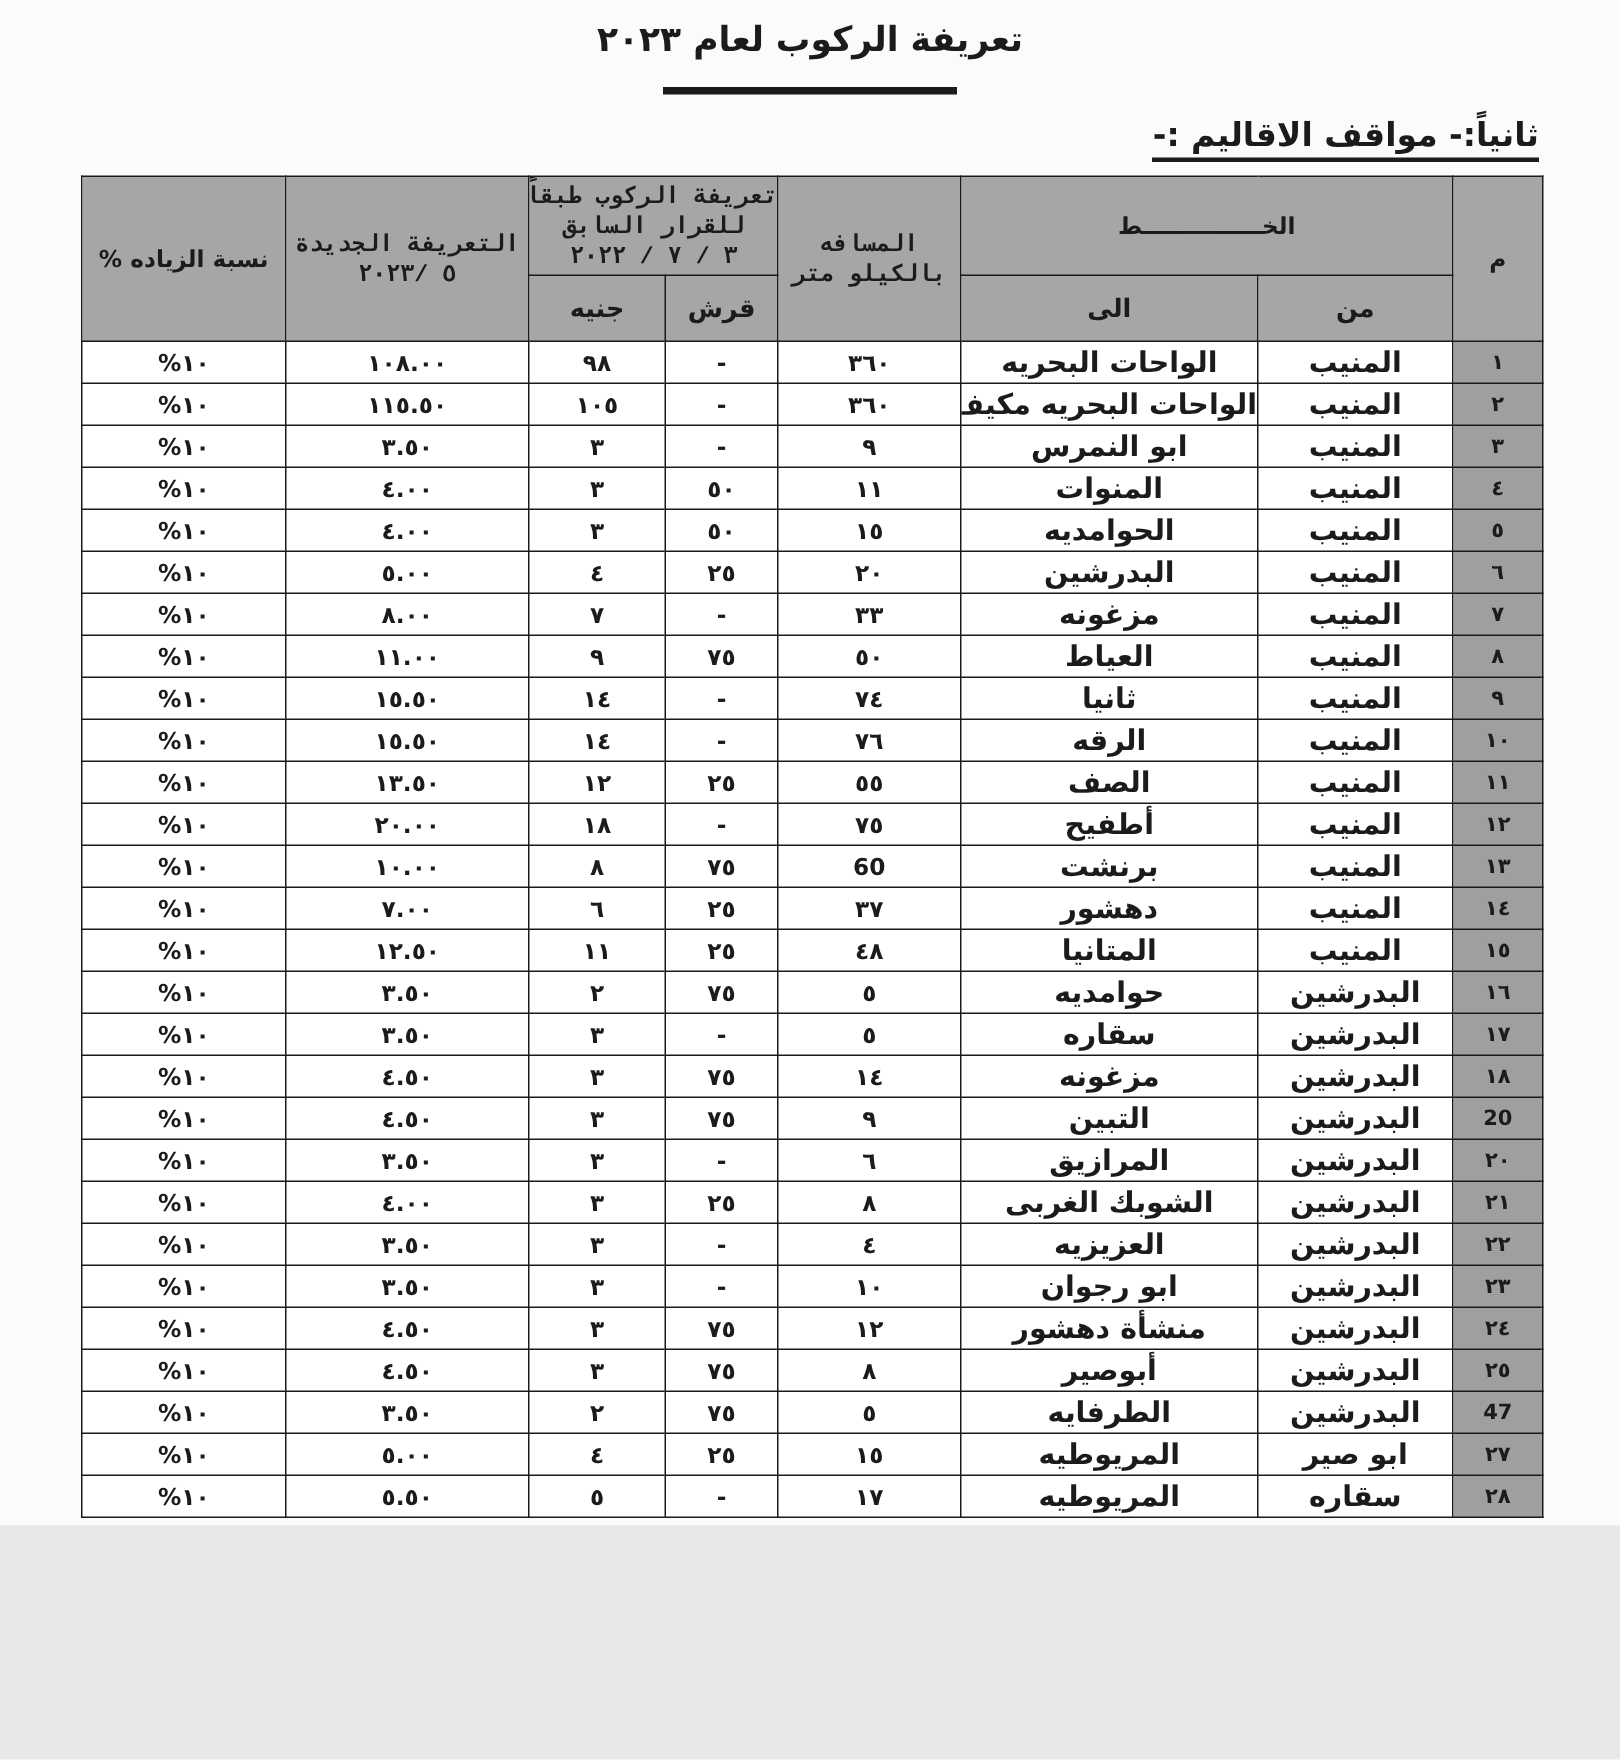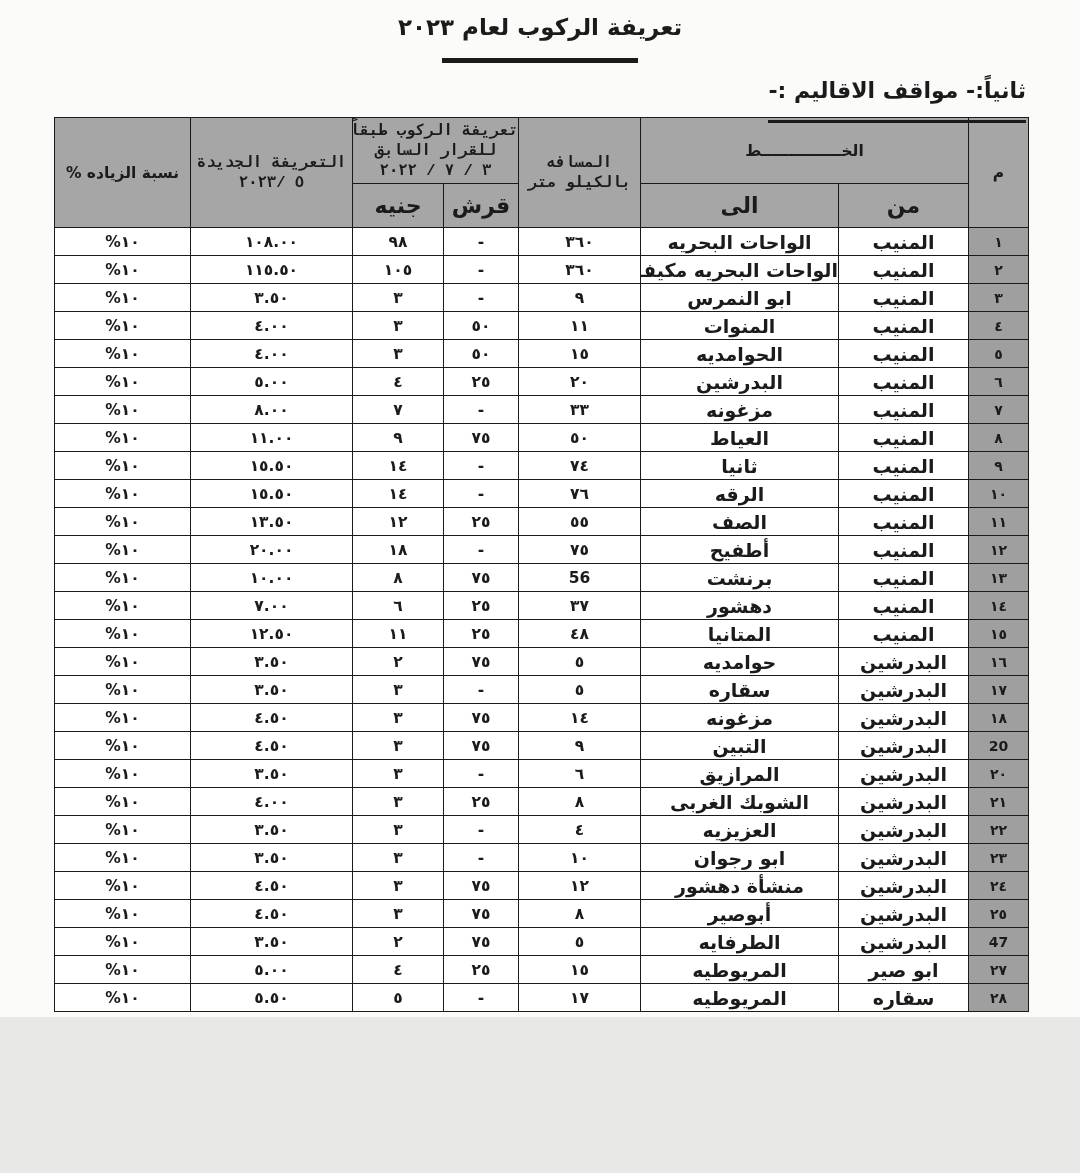--- a/index.html
+++ b/index.html
@@ -39,21 +39,21 @@
   .section-heading{
     direction:rtl;
     text-align:right;
     margin:15px 54px 0 0;
     font-size:22px;
     font-weight:700;
     display:block;
   }
   .section-heading span{
     border-bottom:3px solid var(--ink);
-    padding-bottom:17px;
+    padding-bottom:2px;
   }
   table.fare-table{
     direction:rtl;
     table-layout:fixed;
     border-collapse:collapse;
     width:974px;
     margin:14px 52px 0 54px;
     background:#fff;
   }
   .fare-table th,.fare-table td{
@@ -64,21 +64,21 @@
     color:var(--ink);
     overflow:hidden;
     white-space:nowrap;
   }
   .fare-table thead th{
     background:var(--header-bg);
     font-size:15.5px;
     line-height:20px;
   }
   .fare-table thead tr.h1 th{height:66px;}
-  .fare-table thead tr.h2 th{height:44px;font-size:22px;}
+  .fare-table thead tr.h2 th{height:44px;font-size:17px;}
   .fare-table tbody td{
     height:28px;
     font-size:15.5px;
     background:#fff;
   }
   .fare-table tbody td.cell-index{
     background:var(--index-bg);
     font-size:14px;
   }
   .fare-table tbody td.cell-to,
@@ -256,21 +256,21 @@
       <td class="cell-distance">٧٥</td>
       <td class="cell-piasters">-</td>
       <td class="cell-pounds">١٨</td>
       <td class="cell-new-tariff">٢٠.٠٠</td>
       <td class="cell-increase">١٠%</td>
     </tr>
         <tr>
       <td class="cell-index">١٣</td>
       <td class="cell-from">المنيب</td>
       <td class="cell-to">برنشت</td>
-      <td class="cell-distance">56</td>
+      <td class="cell-distance">60</td>
       <td class="cell-piasters">٧٥</td>
       <td class="cell-pounds">٨</td>
       <td class="cell-new-tariff">١٠.٠٠</td>
       <td class="cell-increase">١٠%</td>
     </tr>
         <tr>
       <td class="cell-index">١٤</td>
       <td class="cell-from">المنيب</td>
       <td class="cell-to">دهشور</td>
       <td class="cell-distance">٣٧</td>

